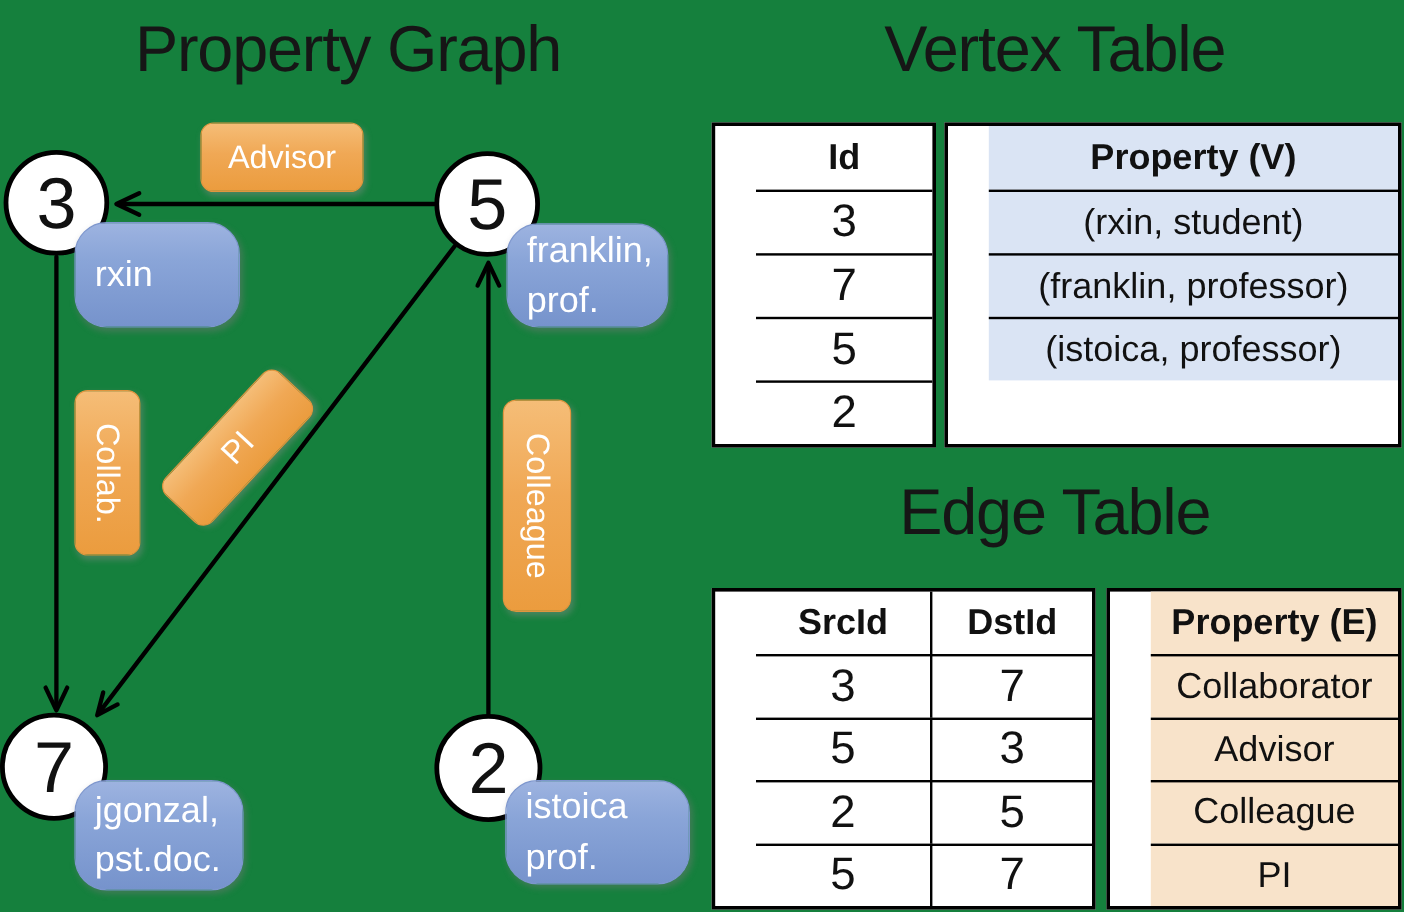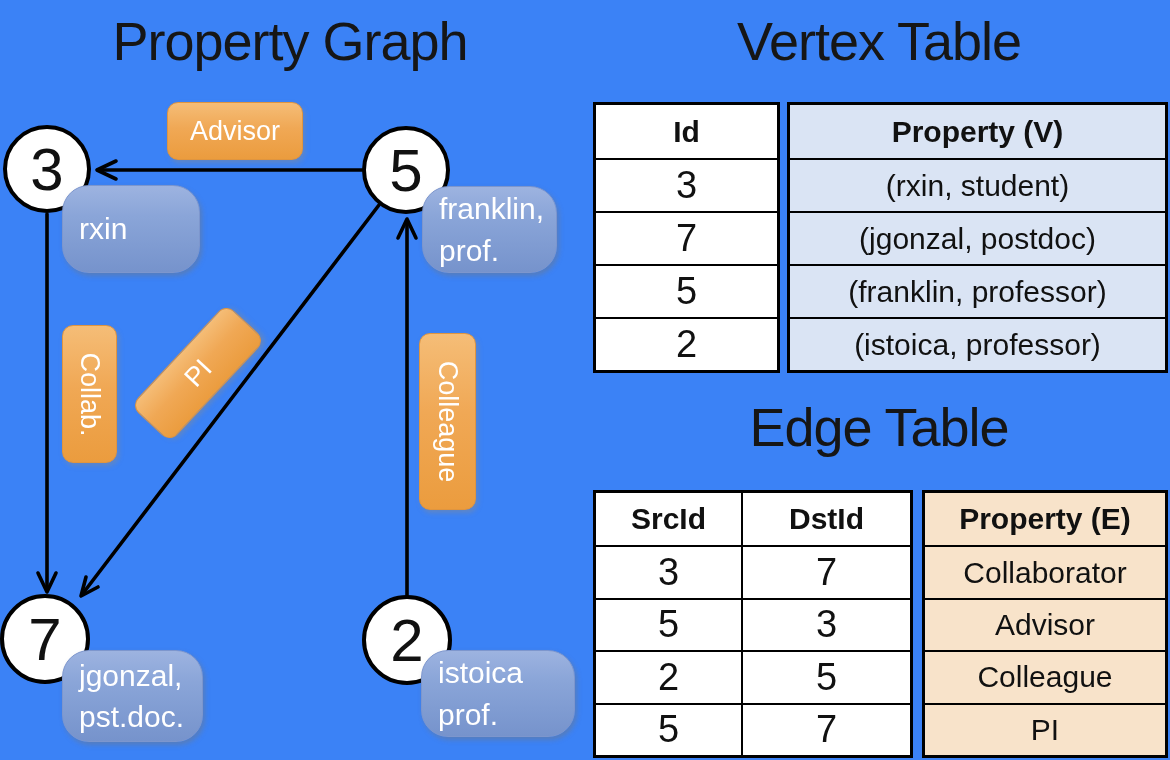--- a/index.html
+++ b/index.html
@@ -1,17 +1,17 @@
 <!DOCTYPE html>
 <html><head>
 <meta charset="utf-8">
 <style>
   html,body{margin:0;padding:0;background:#fff;}
   #stage{
-    position:relative;width:1170px;height:760px;background:#3b82f6;
+    position:relative;width:1170px;height:760px;background:#15803d;
     font-family:"Liberation Sans", sans-serif;overflow:hidden;color:#111;
   }
   .title{
     position:absolute;text-align:center;font-size:54px;font-weight:400;
     letter-spacing:-1px;color:#161616;white-space:nowrap;
   }
   
   .vcircle{
     position:absolute;border:4px solid #000;border-radius:50%;background:#fff;
     display:flex;align-items:center;justify-content:center;
@@ -32,21 +32,21 @@
     box-shadow:2px 3px 5px rgba(140,140,140,0.45);
     color:#fff;display:flex;align-items:center;justify-content:center;
     font-size:27px;white-space:nowrap;
   }
   .rot90{transform:rotate(90deg);white-space:nowrap;}
   #edges-svg{position:absolute;left:0;top:0;z-index:2;pointer-events:none;}
   #edges-svg path{stroke:#000;stroke-width:3.6;fill:none;stroke-linecap:round;stroke-linejoin:round;}
   
   .tblseg{
     position:absolute;border:3px solid #000;box-sizing:border-box;background:#fff;
-    display:grid;grid-template-rows:repeat(5,1fr);
+    display:grid;grid-template-rows:repeat(5,1fr);padding-left:34px;
   }
   .tblseg.twocol{grid-template-columns:145px 1fr;}
   .cell{
     display:flex;align-items:center;justify-content:center;
     border-top:2px solid #000;box-sizing:border-box;
     font-size:30px;color:#111;
   }
   .cell.first{border-top:none;}
   .cell.divleft{border-left:2px solid #000;}
   .cell.hdr{font-weight:bold;font-size:30px;}
@@ -127,21 +127,20 @@
   <div class="tblseg" style="left:593px;top:102px;width:187px;height:271px;">
     <div class="cell first hdr">Id</div>
     <div class="cell num">3</div>
     <div class="cell num">7</div>
     <div class="cell num">5</div>
     <div class="cell num">2</div>
   </div>
   <div class="tblseg" style="left:787px;top:102px;width:381px;height:271px;">
     <div class="cell first hdr bluefill">Property (V)</div>
     <div class="cell bluefill">(rxin, student)</div>
-    <div class="cell bluefill">(jgonzal, postdoc)</div>
     <div class="cell bluefill">(franklin, professor)</div>
     <div class="cell bluefill">(istoica, professor)</div>
   </div>
 
   <div class="tblseg twocol" style="left:593px;top:490px;width:320px;height:268px;">
     <div class="cell first hdr">SrcId</div>
     <div class="cell first hdr divleft">DstId</div>
 
     <div class="cell num">3</div>
     <div class="cell num divleft">7</div>

